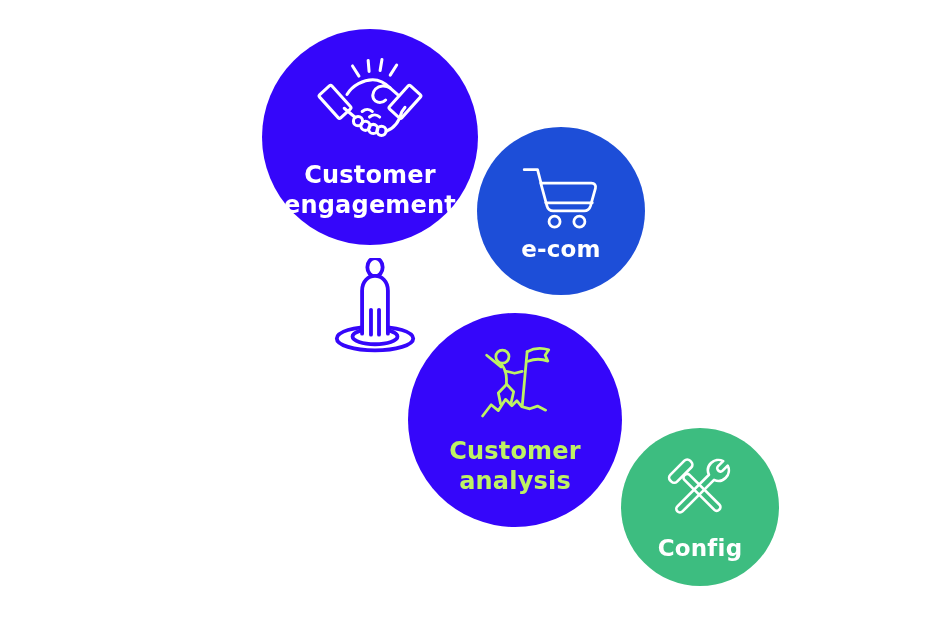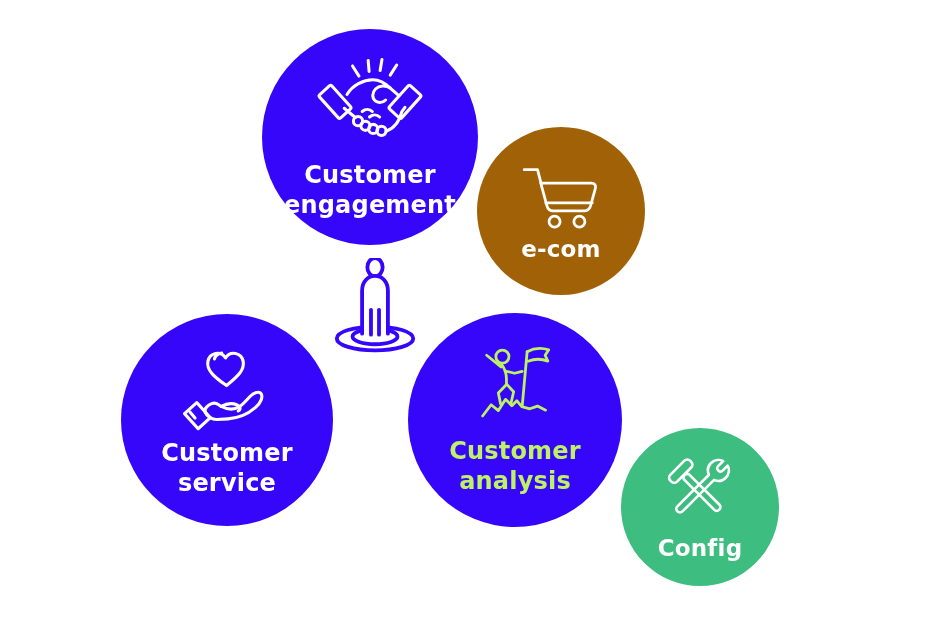--- a/index.html
+++ b/index.html
@@ -45,21 +45,21 @@
         <circle cx="68.5" cy="81.5" r="5"></circle>
           <circle cx="77.5" cy="83.5" r="5"></circle>
         <path d="M82.5 84 C91 81 97 73 99.5 63 L103 58"></path>
         <path d="M56.5 62.5 C60 59.5 64.5 59.5 67.5 62.5"></path>
         <path d="M64.5 68.5 C68 65.5 72.5 65.5 75.5 68.5"></path>
       </g>
     </svg>
     <div class="label">Customer engagement</div>
   </div>
 
-  <div class="bubble b-ecom" style="background-color: #a16207; color: rgb(255, 255, 255);">
+  <div class="bubble b-ecom" style="background-color: #1d4ed8; color: rgb(255, 255, 255);">
     <svg class="icon" width="92" height="72" viewBox="0 0 100 78">
       <g fill="none" stroke="currentColor" stroke-width="3" stroke-linecap="round" stroke-linejoin="round">
         <path d="M10 11.5 H24.5 L28.5 27"></path>
         <path d="M28 26 H83 C86.5 26 88.3 28.6 87.4 31.8 L82 51 C81 54.2 78.4 56.2 75.2 56.2 H41.5 C38.3 56.2 35.7 54.2 34.8 51 Z"></path>
         <path d="M33.5 47.5 H84"></path>
         <circle cx="43" cy="68" r="6"></circle>
           <circle cx="70" cy="68" r="6"></circle>
       </g>
     </svg>
     <div class="label">e-com</div>
@@ -74,35 +74,20 @@
           <rect x="-4.5" y="-3" width="9" height="61" rx="4"></rect>
         </g>
         <g transform="translate(73 23) rotate(45)">
           <path d="M-4.5 68 L-4.5 12.2 A13 13 0 0 1 -13 0 A13 13 0 0 1 -4 -12.4 L-4 -3.5 C-4 1.5 4 1.5 4 -3.5 L4 -12.4 A13 13 0 0 1 13 0 A13 13 0 0 1 4.5 12.2 L4.5 68 A4.5 4.5 0 0 1 -4.5 68 Z"></path>
         </g>
       </g>
     </svg>
     <div class="label">Config</div>
   </div>
 
-  <div class="bubble b-service" style="background-color: rgb(53, 6, 250); color: rgb(255, 255, 255);">
-    <svg class="icon" width="104" height="94" viewBox="0 0 105 97">
-      <g fill="none" stroke="currentColor" stroke-width="3.2" stroke-linecap="round" stroke-linejoin="round">
-        <path d="M52 45 C40 36.5 31 29.5 32.8 20 C34.5 11 46 8.5 51 16.5 C56 8.5 67.5 11 69.2 20 C71 29.5 62 36.5 52 45 Z"></path>
-        <path d="M39.5 17.5 C40.5 14 43.5 11.8 47 11.5"></path>
-        <g transform="translate(22 76) rotate(-42)">
-          <rect x="-8.5" y="-10.5" width="17" height="21"></rect>
-        </g>
-        <path d="M14.5 72.5 L19.5 78.5"></path>
-        <path d="M30 69 C33.5 63.5 39.5 61.5 43.5 64.5 L46.5 66.5 C53.5 70 60 70 65 67 C69.5 64.3 72.5 60 76.5 56 C80.5 52 86 50.5 87.8 53.5 C89.8 57 87 63 82 67.5 C74 74.6 64 78.6 53.5 79.3 L42.5 80 C37 80.3 32 77 30 72.5 Z"></path>
-        <path d="M46.5 66.5 C52 63.5 58.5 63 63 65 C66.5 66.6 67 69.4 64 71.2"></path>
-      </g>
-    </svg>
-    <div class="label">Customer service</div>
-  </div>
 
   <div class="bubble b-analysis" style="background-color: rgb(53, 6, 250); color: #bef264;">
     <svg class="icon" width="96" height="90" viewBox="0 0 100 100">
       <g fill="none" stroke="currentColor" stroke-width="3.1" stroke-linecap="round" stroke-linejoin="round">
         <circle cx="36" cy="14" r="7.3"></circle>
         <path d="M63.5 8.5 L58 69"></path>
         <path d="M63.5 8.5 C71 4.5 79 3.8 87.5 6.5 L83.5 12.5 L86.5 19 C78.5 16 70.5 16.8 64.5 19.2"></path>
         <path d="M34.5 25.5 L18.5 12.5"></path>
         <path d="M35 22.5 C38.5 27 40.5 33 40.5 39 L40.5 45"></path>
         <path d="M39 30 L49.5 32.5 L58 30.5"></path>

